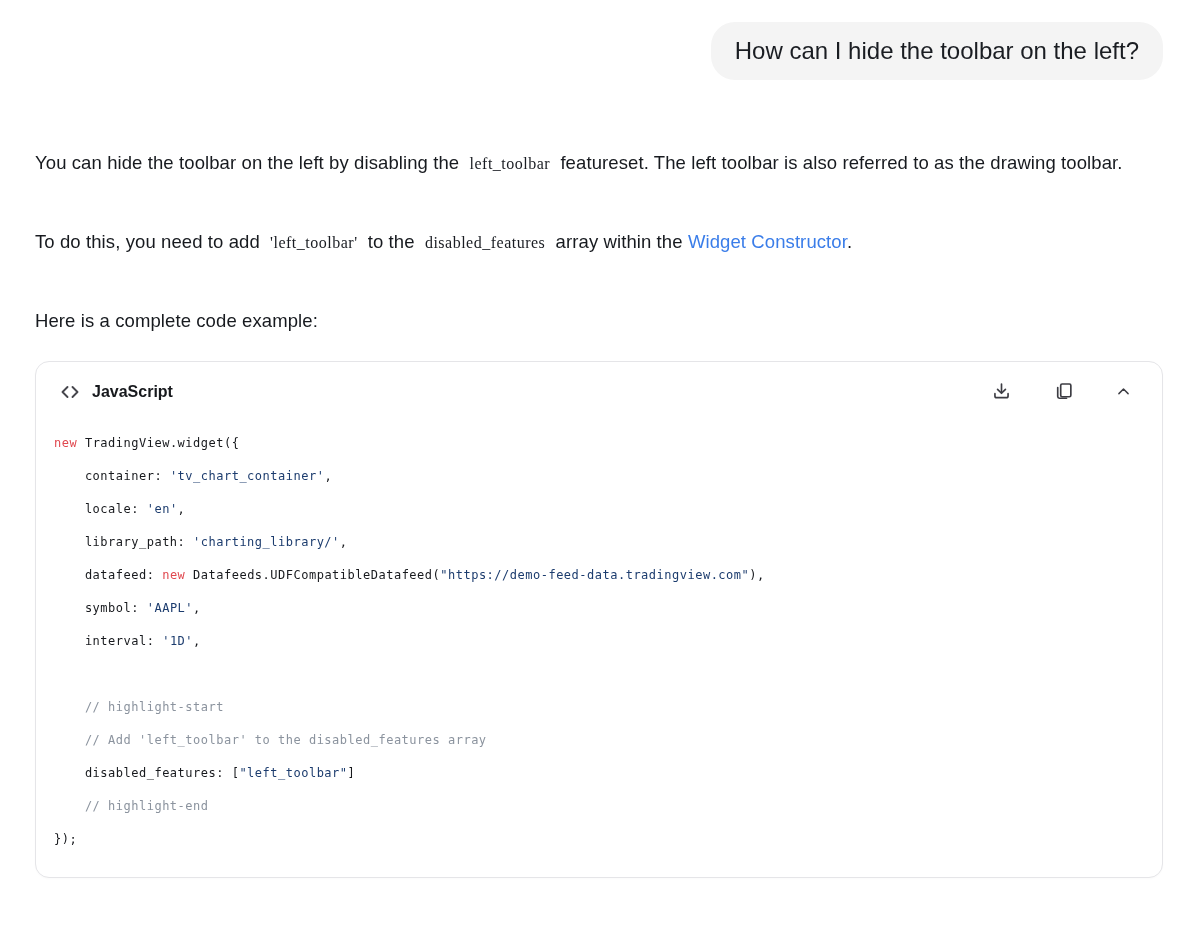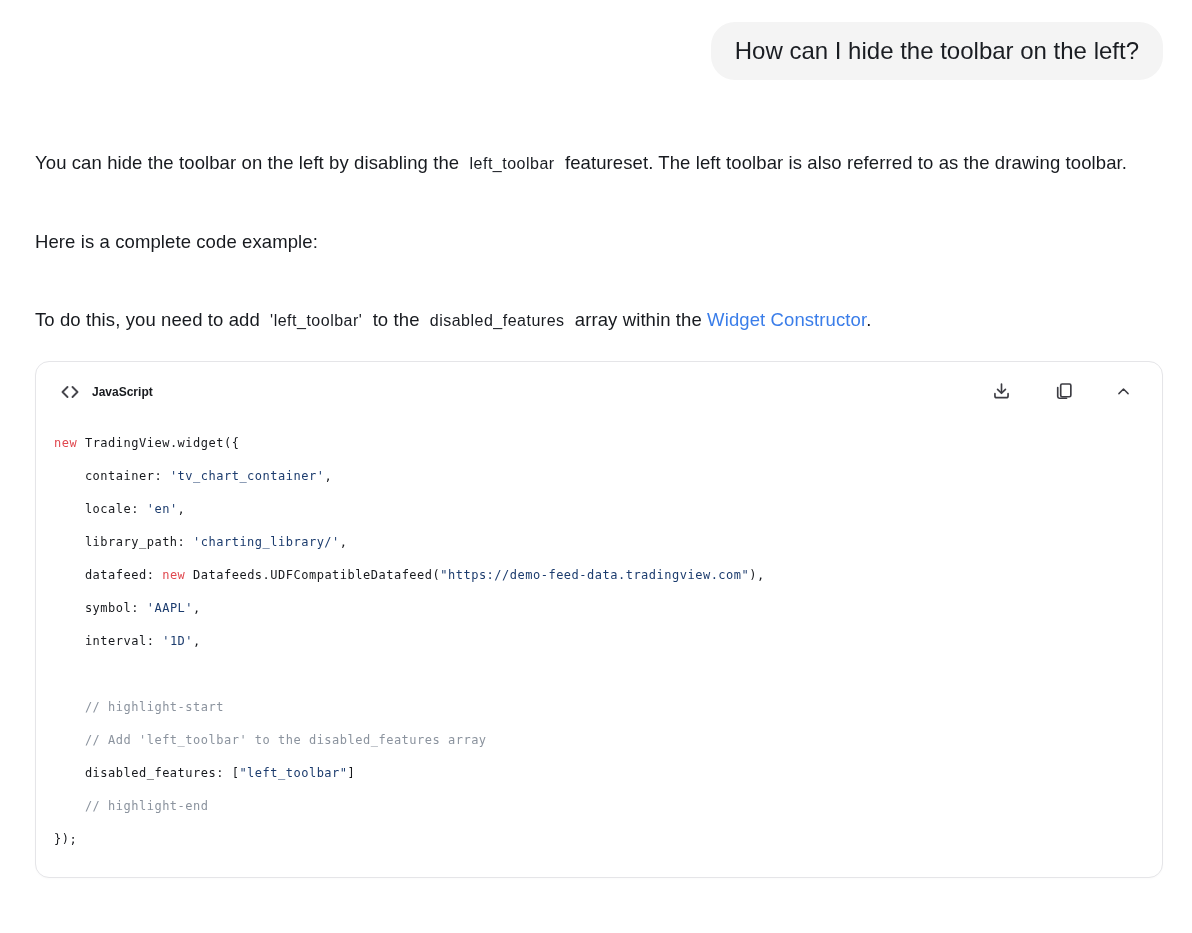--- a/index.html
+++ b/index.html
@@ -24,32 +24,32 @@
     background:var(--c-bubble-bg);border-radius:24px;padding:15px 24px;
     font-size:24px;line-height:28px;color:#1a1d22;max-width:760px;
   }
   .content{padding:0 29px 0 35px;}
   .assistant p{
     margin:46px 0 0 0;font-size:18.5px;line-height:32px;letter-spacing:.1px;
     color:var(--c-body-text);
   }
   .assistant p:first-child{margin-top:67px;}
   .assistant code.inline{
-    font-family:Liberation Sans, sans-serif;font-size:16px;letter-spacing:.5px;
+    font-family:Liberation Serif, serif;font-size:16px;letter-spacing:.5px;
     padding:0 5px;color:#191c22;background:transparent;
   }
   .assistant a{color:var(--c-link);text-decoration:none;cursor:pointer;}
   .code-card{
     margin-top:24px;border:1px solid var(--c-card-border);border-radius:14px;
     background:#fff;box-shadow:0 1px 2px rgba(0,0,0,0.02);
   }
   .code-header{display:flex;align-items:center;padding:17px 28px 0 22px;}
   .lang-wrap{display:flex;align-items:center;color:#2a2d33;}
   .lang-icon{display:flex;align-items:center;color:#45454c;}
-  .lang-label{margin-left:10px;font-size:12px;font-weight:700;color:#17191d;}
+  .lang-label{margin-left:10px;font-size:16px;font-weight:700;color:#17191d;}
   .actions{margin-left:auto;display:flex;align-items:center;gap:37px;}
   .icon-btn{
     background:none;border:none;padding:2px;margin:0;cursor:pointer;
     display:flex;align-items:center;color:var(--c-icon);
   }
   pre.code-body{
     margin:0;padding:23px 18px 21px 18px;
     font-family:"DejaVu Sans Mono",monospace;font-size:12px;line-height:33px;
     letter-spacing:.5px;color:var(--c-code-text);white-space:pre;overflow:hidden;
   }
@@ -64,22 +64,22 @@
 
 <div class="user-row">
   <div class="bubble">
     <span>How can I hide the toolbar on the left?</span>
   </div>
 </div>
 
 <div class="content">
   <div class="assistant" id="assistant-paragraphs">
       <p>You can hide the toolbar on the left by disabling the <code class="inline">left_toolbar</code> featureset. The left toolbar is also referred to as the drawing toolbar.</p>
+      <p>To do this, you need to add <code class="inline">'left_toolbar'</code> to the <code class="inline">disabled_features</code> array within the <a>Widget Constructor</a>.</p>
       <p>Here is a complete code example:</p>
-      <p>To do this, you need to add <code class="inline">'left_toolbar'</code> to the <code class="inline">disabled_features</code> array within the <a>Widget Constructor</a>.</p>
     </div>
 
   <div class="code-card">
     <div class="code-header">
       <div class="lang-wrap">
         <span class="lang-icon">
           <svg width="24" height="24" viewBox="0 0 24 24" fill="none" stroke="currentColor" stroke-width="1.9" stroke-linecap="round" stroke-linejoin="round">
             <polyline points="9.5 7 4.5 12 9.5 17"></polyline>
             <polyline points="14.5 7 19.5 12 14.5 17"></polyline>
           </svg>

